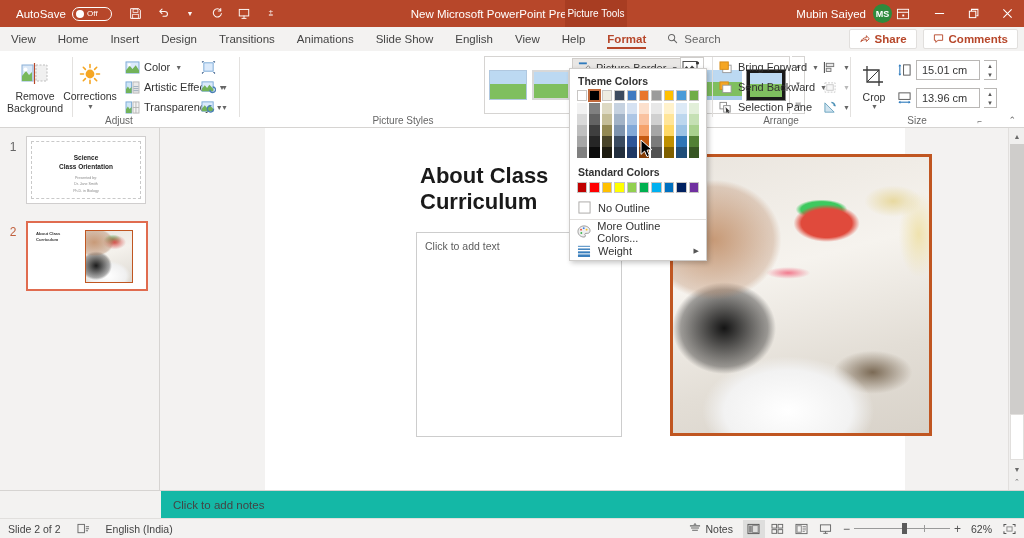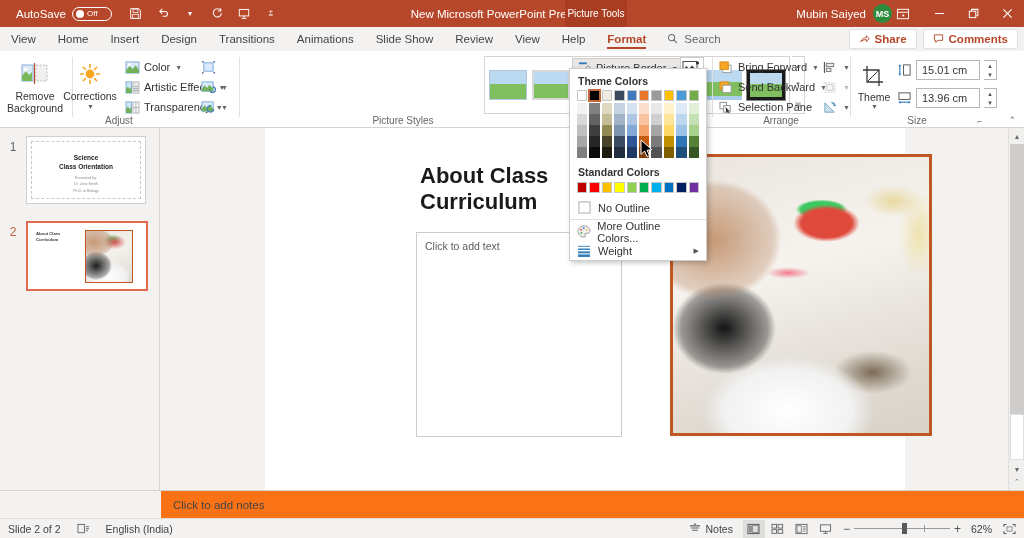--- a/index.html
+++ b/index.html
@@ -177,21 +177,21 @@
   }
   .vscroll .btn { width: 16px; height: 16px; display: flex; align-items: center; justify-content: center;
     font-size: 7px; color: #6a6a6a; }
   .vscroll .thumbbar { position: absolute; left: 1px; top: 16px; width: 14px; height: 270px; background: #cfcdcb; }
   .vscroll .track-rest { position: absolute; left: 1px; top: 286px; width: 14px; height: 46px; background: #fff;
     border: 1px solid #e1dfdd; }
 
   
   .notesbar {
     position: absolute; left: 161px; top: 490px; width: 863px; height: 28px;
-    background: #f97316; border-top: 1px solid #d6d4d2;
+    background: #14b8a6; border-top: 1px solid #d6d4d2;
     font-size: 11.5px; color: #444; display: flex; align-items: center; padding-left: 12px;
   }
   .notes-left-pad { position: absolute; left: 0; top: 490px; width: 161px; height: 28px; background: #f3f2f1;
     border-top: 1px solid #d6d4d2; }
 
   
   .statusbar {
     position: absolute; left: 0; bottom: 0; width: 1024px; height: 20px;
     background: #f3f2f1; border-top: 1px solid #e1dfdd;
     display: flex; align-items: center; font-size: 10.5px; color: #444;
@@ -287,21 +287,21 @@
   </div>
 
   <div class="tabrow">
     <span class="tab">View</span>
     <span class="tab">Home</span>
     <span class="tab">Insert</span>
     <span class="tab">Design</span>
     <span class="tab">Transitions</span>
     <span class="tab">Animations</span>
     <span class="tab">Slide Show</span>
-    <span class="tab">Review</span>
+    <span class="tab">English</span>
     <span class="tab">View</span>
     <span class="tab">Help</span>
     <span class="tab active">Format</span>
     <span class="search-box">
       <span class="search-ico">
         <svg width="11" height="11" viewBox="0 0 12 12">
             <circle cx="5" cy="5" r="3.4" fill="none" stroke="#666" stroke-width="1.1"></circle>
             <path d="M7.5 7.5l3 3" stroke="#666" stroke-width="1.1" stroke-linecap="round"></path>
           </svg>
       </span>
@@ -565,21 +565,21 @@
 
     <div class="rgroup" style="left:852px; width:160px;">
       <div class="big-btn" style="position:absolute;left:4px;top:5px;width:36px;">
         <span class="big-ico">
           <svg width="24" height="22" viewBox="0 0 24 22">
             <path d="M5 1v16h16" fill="none" stroke="#3a3a3a" stroke-width="1.3"></path>
             <path d="M1 5h16v16" fill="none" stroke="#3a3a3a" stroke-width="1.3"></path>
             <path d="M17 5 5 17" stroke="#3a3a3a" stroke-width="1"></path>
           </svg>
         </span>
-        <span>Theme</span>
+        <span>Crop</span>
         <span class="caret">▼</span>
       </div>
 
       <div style="position:absolute;left:44px;top:8px;">
         <div class="spin-box">
           <span class="sm-ico">
             <svg width="15" height="14" viewBox="0 0 16 15">
                 <path d="M3 2v11" stroke="#2f7bbd" stroke-width="1.2"></path>
                 <path d="M3 1.6l-1.6 2h3.2zM3 13.4l-1.6-2h3.2z" fill="#2f7bbd"></path>
                 <rect x="7" y="2" width="7" height="11" fill="none" stroke="#555"></rect>

